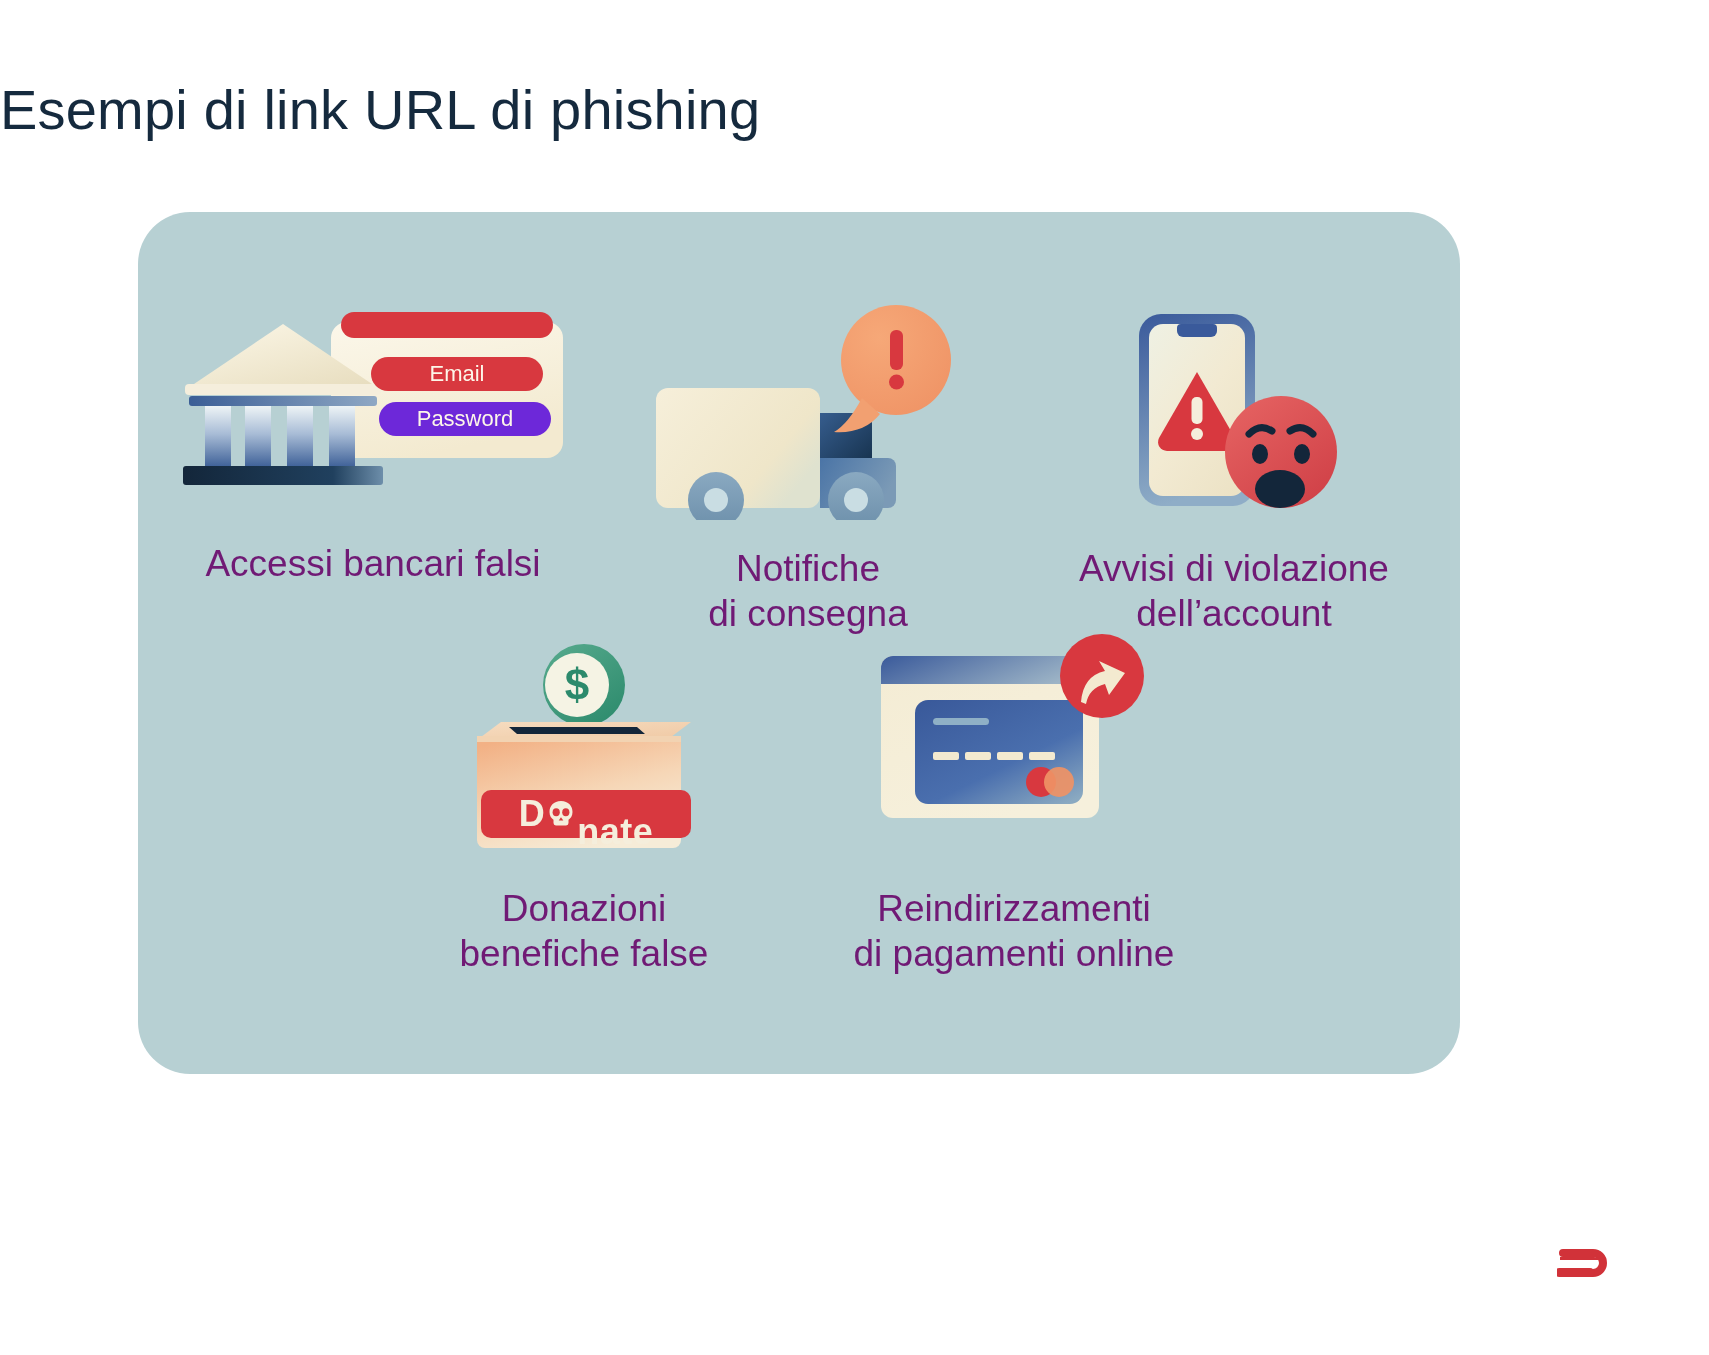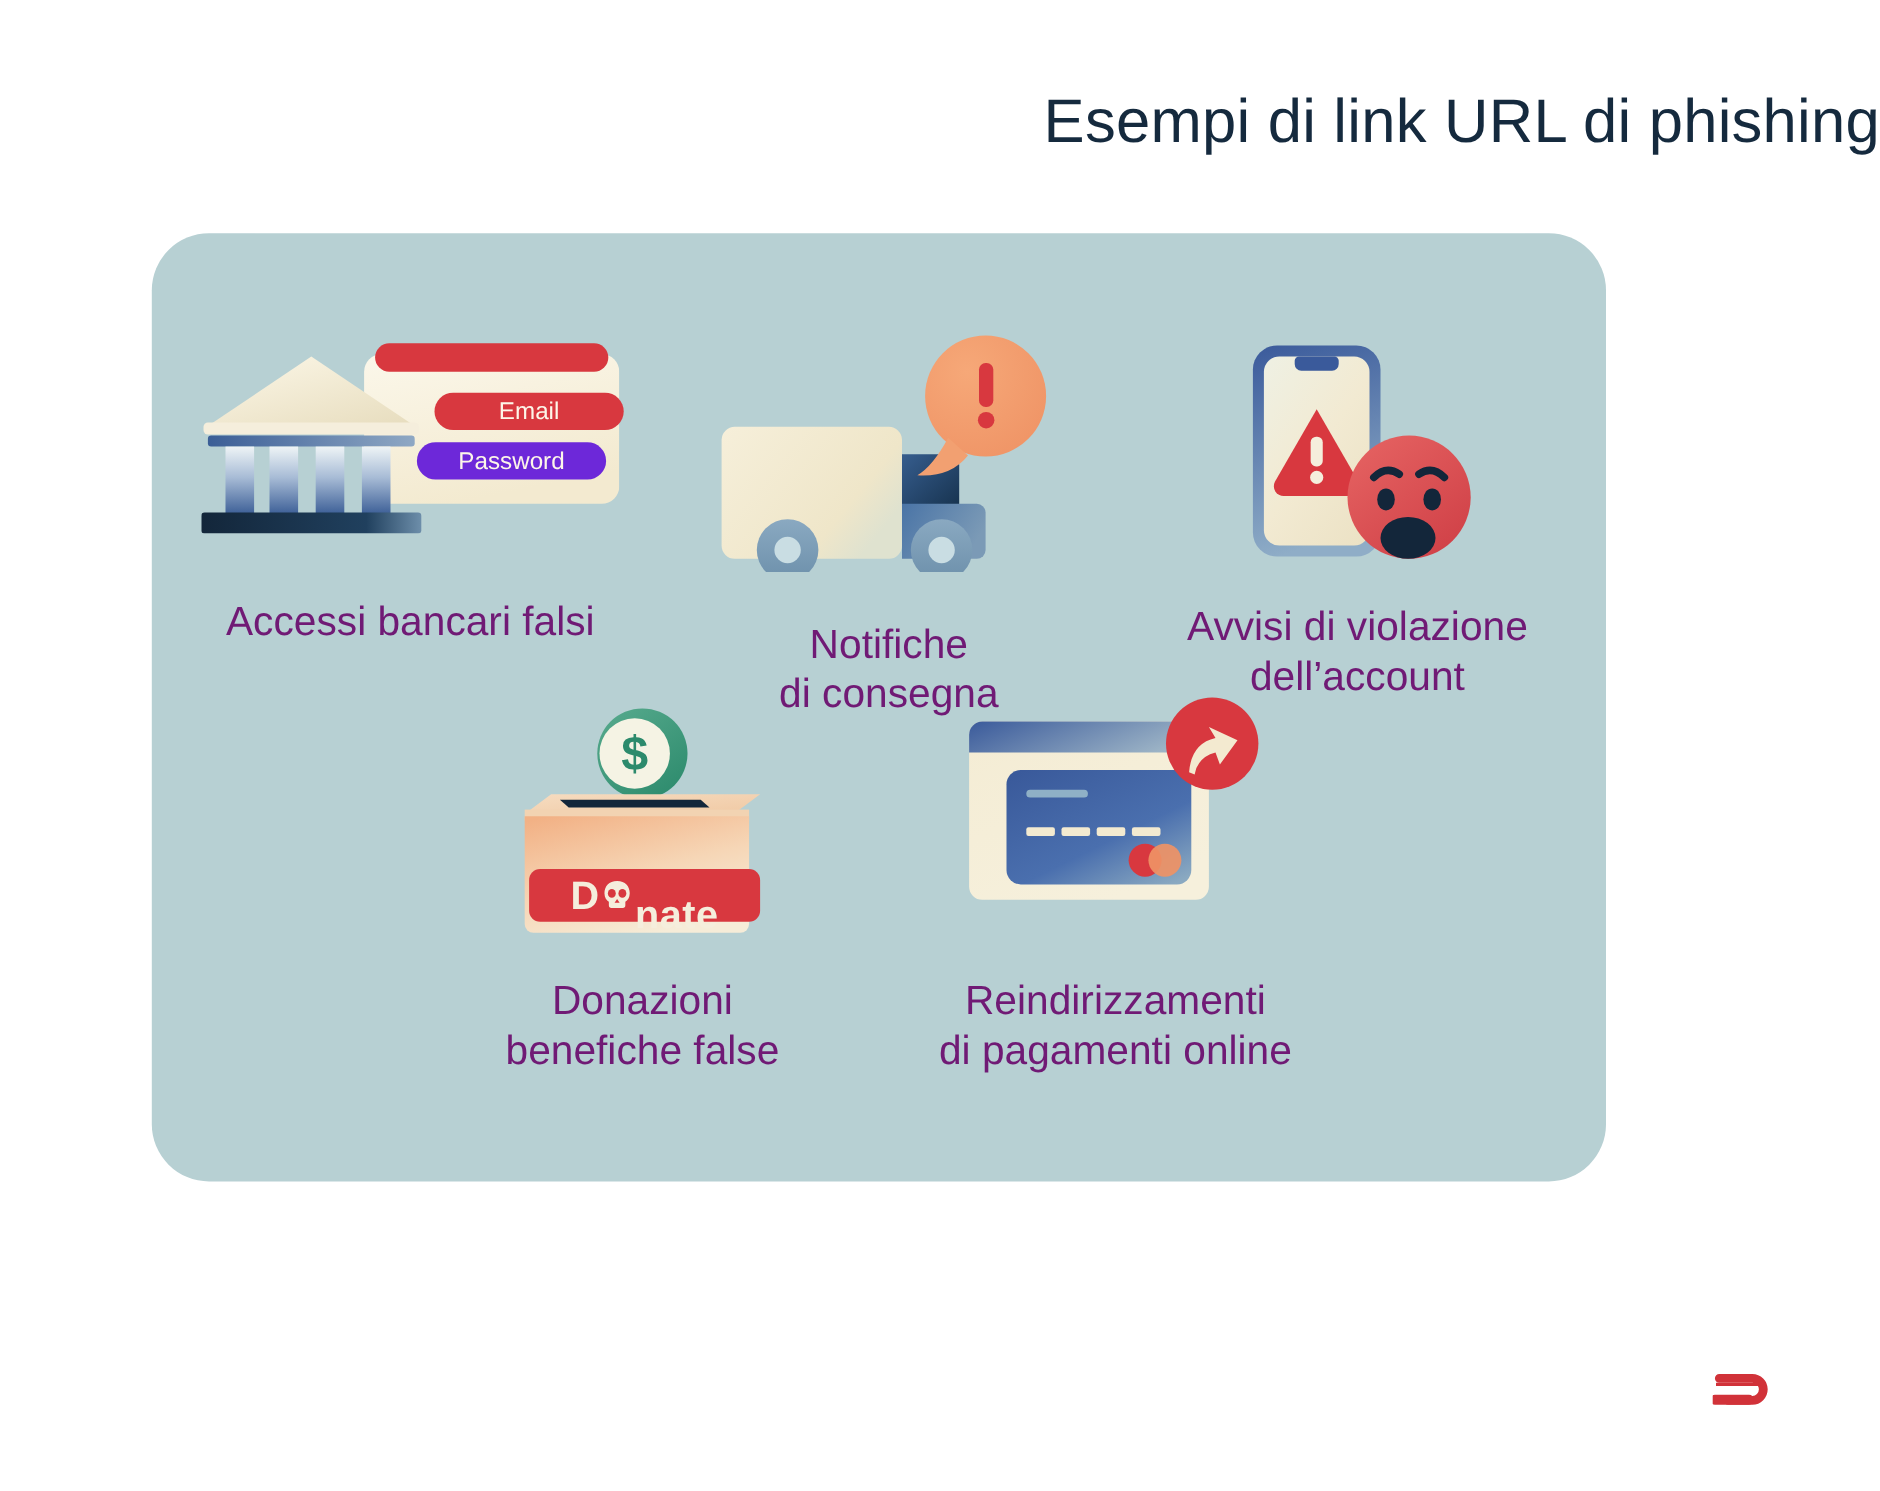--- a/index.html
+++ b/index.html
@@ -21,21 +21,21 @@
     height: 1355px;
     background: #ffffff;
   }
 
   
   .title {
     position: absolute;
     top: 78px;
     left: 0;
     width: 1709px;
-    text-align: right;
+    text-align: left;
     font-size: 56px;
     font-weight: 400;
     color: #152a3e;
     letter-spacing: 0.2px;
     line-height: 1.15;
   }
 
   
   .panel {
     position: absolute;
@@ -151,34 +151,34 @@
 
           <rect x="22" y="106" width="26" height="62" fill="url(#colG)"></rect>
           <rect x="62" y="106" width="26" height="62" fill="url(#colG)"></rect>
           <rect x="104" y="106" width="26" height="62" fill="url(#colG)"></rect>
           <rect x="146" y="106" width="26" height="62" fill="url(#colG)"></rect>
 
           <rect x="0" y="166" width="200" height="19" rx="3" fill="url(#baseG)"></rect>
         </svg>
 
         
-        <div style="position:absolute; left:212px; top:57px; width:172px; height:34px; background:#d8383f; border-radius:17px; display:flex; align-items:center; justify-content:center;">
+        <div style="position:absolute; left:188px; top:57px; width:172px; height:34px; background:#d8383f; border-radius:17px; display:flex; align-items:center; justify-content:center;">
           <span style="color:#fdf6e9; font-size:22px;">Email</span>
         </div>
 
         
         <div style="position:absolute; left:196px; top:102px; width:172px; height:34px; background:#6d28d9; border-radius:17px; display:flex; align-items:center; justify-content:center;">
           <span style="color:#fdf6e9; font-size:22px;">Password</span>
         </div>
       </div>
 
       <div class="caption" style="margin-top:52px;">Accessi bancari falsi</div>
     </div>
 
-    <div class="cell" style="width: 400px; gap: 16px;">
+    <div class="cell" style="width: 400px;">
       <div class="art">
         <svg width="320" height="220" viewBox="0 0 320 220" aria-hidden="true">
           <defs>
             <linearGradient id="boxG" x1="0" y1="0" x2="1" y2="0.6">
               <stop offset="0" stop-color="#f6efda"></stop>
               <stop offset="0.78" stop-color="#efe6c9"></stop>
               <stop offset="1" stop-color="#dfe2cf"></stop>
             </linearGradient>
             <linearGradient id="cabTopG" x1="0" y1="0" x2="1" y2="1">
               <stop offset="0" stop-color="#365d8e"></stop>

